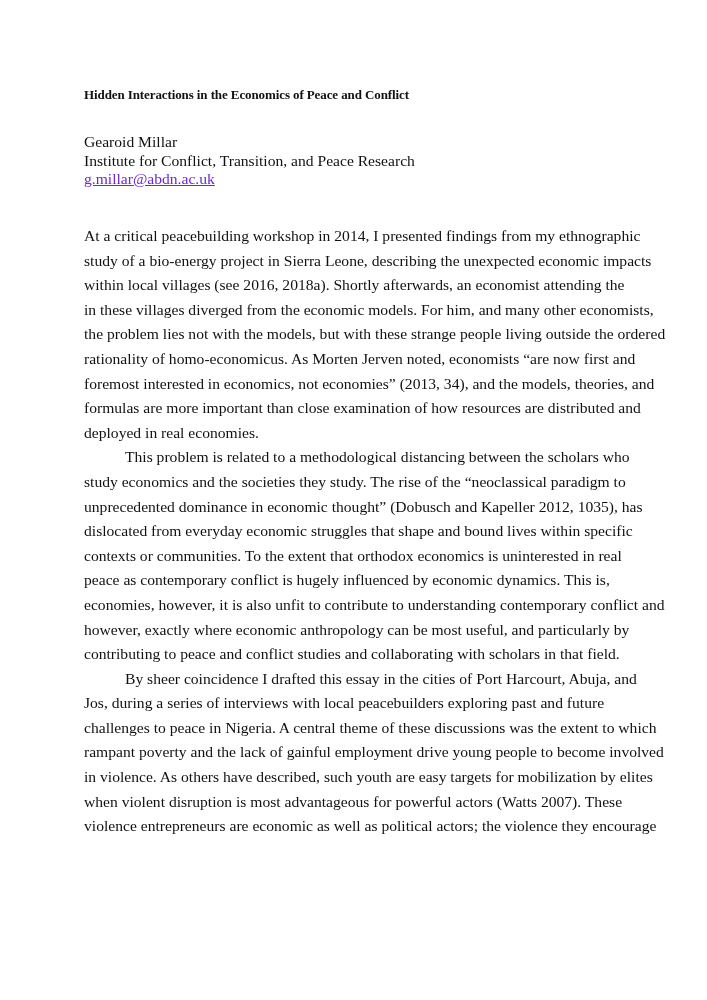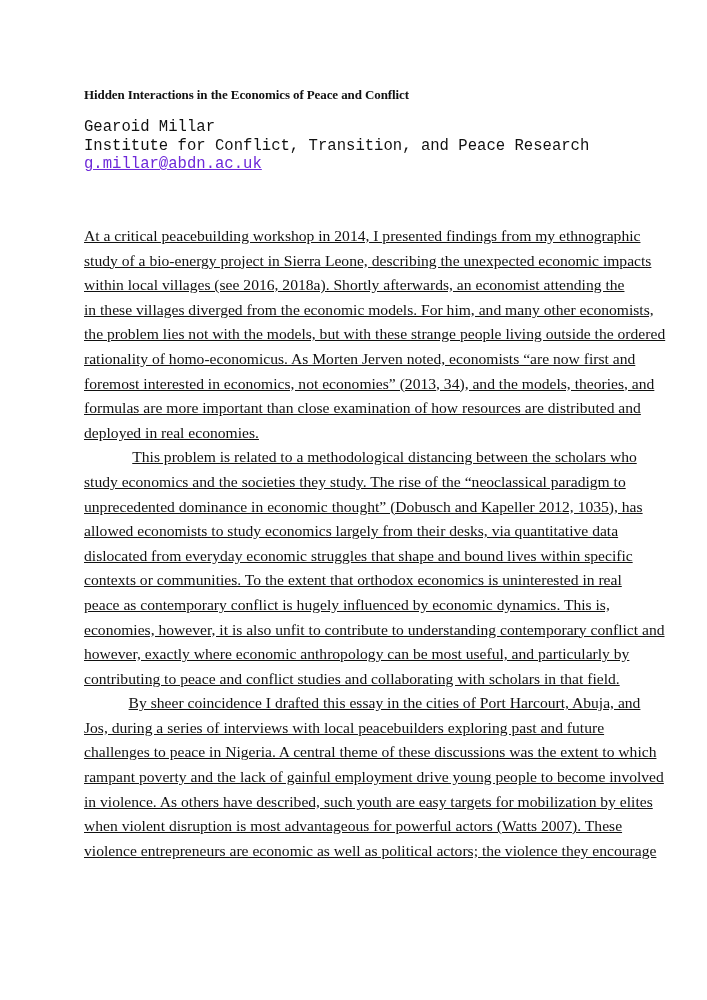--- a/index.html
+++ b/index.html
@@ -7,32 +7,32 @@
       width: 707px; height: 1000px; position: relative; overflow: hidden;
       font-family: "Liberation Serif", "DejaVu Serif", serif;
       color: #111111;
     }
     .page { position: absolute; left: 84px; top: 0; width: 560px; }
     .title {
       position: absolute; top: 87px; left: 0;
       font-weight: bold; font-size: 13px; white-space: nowrap; letter-spacing: -0.1px;
     }
     .author-block {
-      position: absolute; top: 118px; left: 0;
-      font-size: 15.6px; line-height: 18.5px; font-family: Liberation Mono, monospace;
+      position: absolute; top: 133px; left: 0;
+      font-size: 15.6px; line-height: 18.5px;
     }
     .author-block div { white-space: nowrap; }
     .email { color: #6d28d9; text-decoration: underline; }
     .body-text {
       position: absolute; top: 224px; left: 0; width: 560px;
       font-size: 15.6px; line-height: 24.6px;
     }
-    .body-text p { margin: 0; text-decoration: underline; }
+    .body-text p { margin: 0; }
     .line { display: block; white-space: nowrap; }
-    .indent { padding-left: 41px; text-align: center; }
+    .indent { padding-left: 41px; }
   </style>
 </head>
 <body>
 
 <div class="page">
   <div class="title">Hidden Interactions in the Economics of Peace and Conflict</div>
 
   <div class="author-block">
     <div>Gearoid Millar</div>
     <div>Institute for Conflict, Transition, and Peace Research</div>
@@ -48,21 +48,20 @@
       <span class="line">the problem lies not with the models, but with these strange people living outside the ordered</span>
       <span class="line">rationality of homo-economicus. As Morten Jerven noted, economists “are now first and</span>
       <span class="line">foremost interested in economics, not economies” (2013, 34), and the models, theories, and</span>
       <span class="line">formulas are more important than close examination of how resources are distributed and</span>
       <span class="line">deployed in real economies.</span>
     </p>
     <p>
       <span class="line indent">This problem is related to a methodological distancing between the scholars who</span>
       <span class="line">study economics and the societies they study. The rise of the “neoclassical paradigm to</span>
       <span class="line">unprecedented dominance in economic thought” (Dobusch and Kapeller 2012, 1035), has</span>
-      <span class="line">allowed economists to study economics largely from their desks, via quantitative data</span>
       <span class="line">dislocated from everyday economic struggles that shape and bound lives within specific</span>
       <span class="line">contexts or communities. To the extent that orthodox economics is uninterested in real</span>
       <span class="line">peace as contemporary conflict is hugely influenced by economic dynamics. This is,</span>
       <span class="line">economies, however, it is also unfit to contribute to understanding contemporary conflict and</span>
       <span class="line">however, exactly where economic anthropology can be most useful, and particularly by</span>
       <span class="line">contributing to peace and conflict studies and collaborating with scholars in that field.</span>
     </p>
     <p>
       <span class="line indent">By sheer coincidence I drafted this essay in the cities of Port Harcourt, Abuja, and</span>
       <span class="line">Jos, during a series of interviews with local peacebuilders exploring past and future</span>

